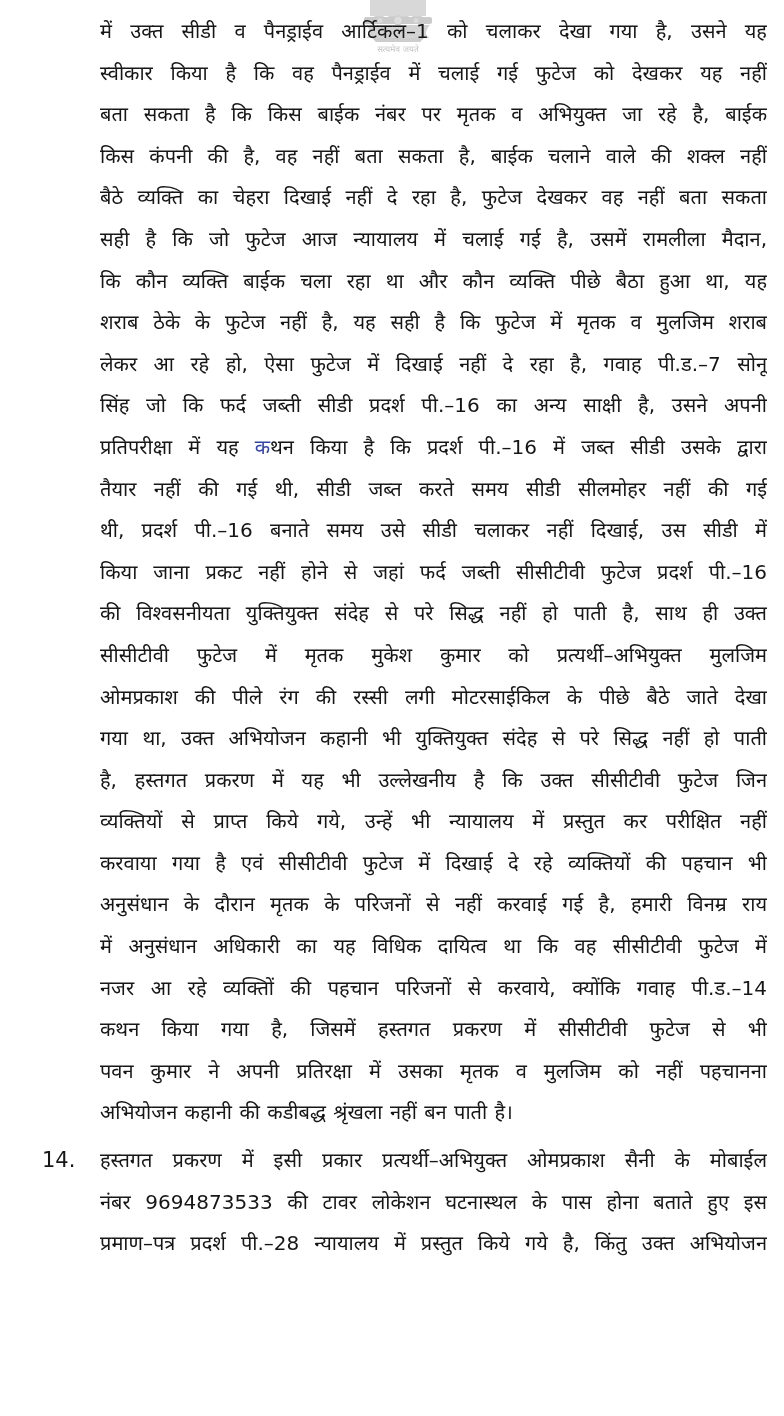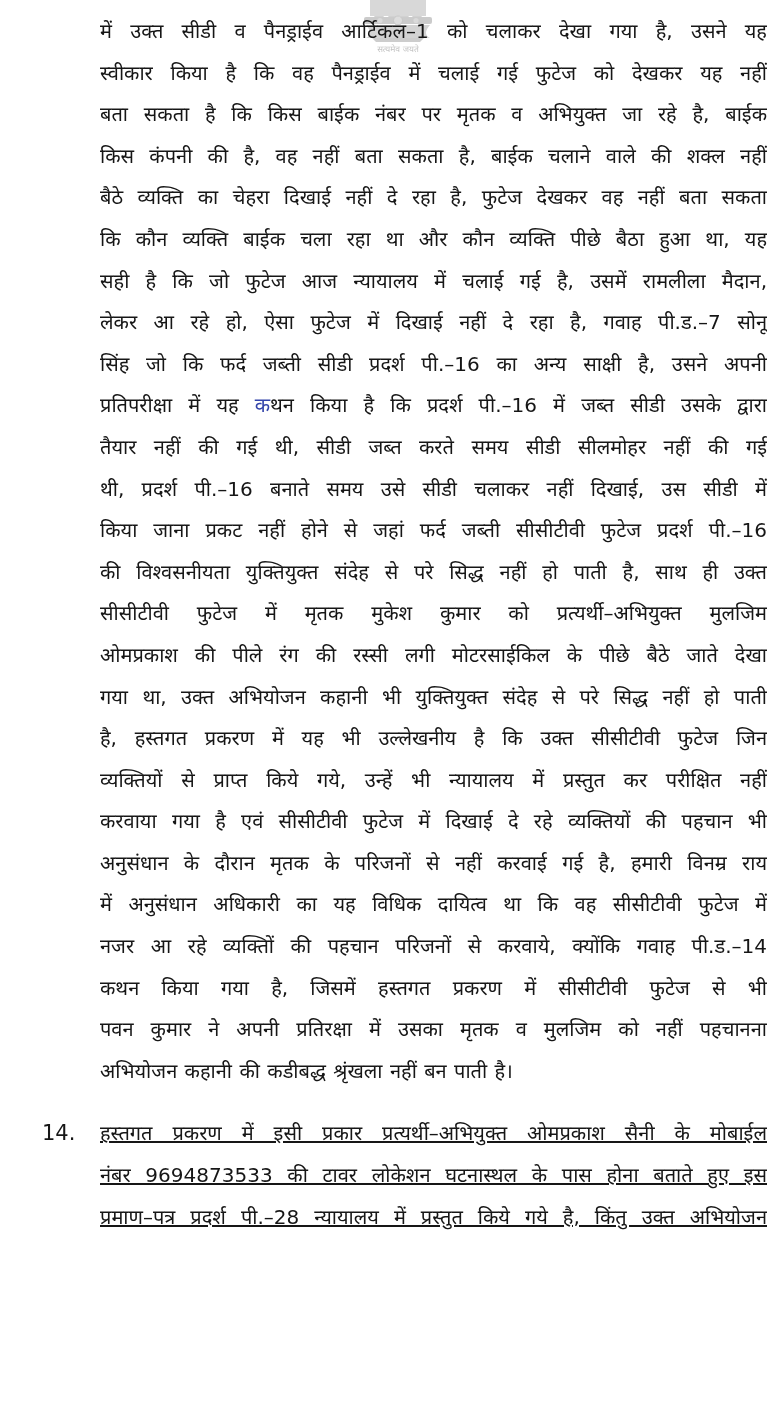--- a/index.html
+++ b/index.html
@@ -33,22 +33,21 @@
     left: 100px;
     top: 11px;
     width: 667px;
     z-index: 1;
     color: #161616;
   }
   .para {
     position: relative;
   }
   .para + .para {
-    margin-top: 21px;
-    text-decoration: underline;
+    margin-top: 6px;
   }
   .para-num {
     position: absolute;
     left: -58px;
     top: 0;
     font-size: 21px;
     line-height: 41.6px;
     color: #161616;
   }
   .line {
@@ -94,22 +93,23 @@
     </svg>
   </div>
 
   <div class="content">
       <div class="para">
         <div class="line">में उक्त सीडी व पैनड्राईव आर्टिकल–1 को चलाकर देखा गया है, उसने यह</div>
         <div class="line">स्वीकार किया है कि वह पैनड्राईव में चलाई गई फुटेज को देखकर यह नहीं</div>
         <div class="line">बता सकता है कि किस बाईक नंबर पर मृतक व अभियुक्त जा रहे है, बाईक</div>
         <div class="line">किस कंपनी की है, वह नहीं बता सकता है, बाईक चलाने वाले की शक्ल नहीं</div>
         <div class="line">बैठे व्यक्ति का चेहरा दिखाई नहीं दे रहा है, फुटेज देखकर वह नहीं बता सकता</div>
+        <div class="line">सही है कि जो फुटेज आज न्यायालय में चलाई गई है, उसमें रामलीला मैदान,</div>
         <div class="line">कि कौन व्यक्ति बाईक चला रहा था और कौन व्यक्ति पीछे बैठा हुआ था, यह</div>
-        <div class="line">सही है कि जो फुटेज आज न्यायालय में चलाई गई है, उसमें रामलीला मैदान,</div>
+        <div class="line">शराब ठेके के फुटेज नहीं है, यह सही है कि फुटेज में मृतक व मुलजिम शराब</div>
         <div class="line">लेकर आ रहे हो, ऐसा फुटेज में दिखाई नहीं दे रहा है, गवाह पी.ड.–7 सोनू</div>
         <div class="line">सिंह जो कि फर्द जब्ती सीडी प्रदर्श पी.–16 का अन्य साक्षी है, उसने अपनी</div>
         <div class="line"><span>प्रतिपरीक्षा में यह </span><span style="color: rgb(51, 68, 170);">क</span><span>थन किया है कि प्रदर्श पी.–16 में जब्त सीडी उसके द्वारा</span></div>
         <div class="line">तैयार नहीं की गई थी, सीडी जब्त करते समय सीडी सीलमोहर नहीं की गई</div>
         <div class="line">थी, प्रदर्श पी.–16 बनाते समय उसे सीडी चलाकर नहीं दिखाई, उस सीडी में</div>
         <div class="line">किया जाना प्रकट नहीं होने से जहां फर्द जब्ती सीसीटीवी फुटेज प्रदर्श पी.–16</div>
         <div class="line">की विश्वसनीयता युक्तियुक्त संदेह से परे सिद्ध नहीं हो पाती है, साथ ही उक्त</div>
         <div class="line">सीसीटीवी फुटेज में मृतक मुकेश कुमार को प्रत्यर्थी–अभियुक्त मुलजिम</div>
         <div class="line">ओमप्रकाश की पीले रंग की रस्सी लगी मोटरसाईकिल के पीछे बैठे जाते देखा</div>
         <div class="line">गया था, उक्त अभियोजन कहानी भी युक्तियुक्त संदेह से परे सिद्ध नहीं हो पाती</div>

